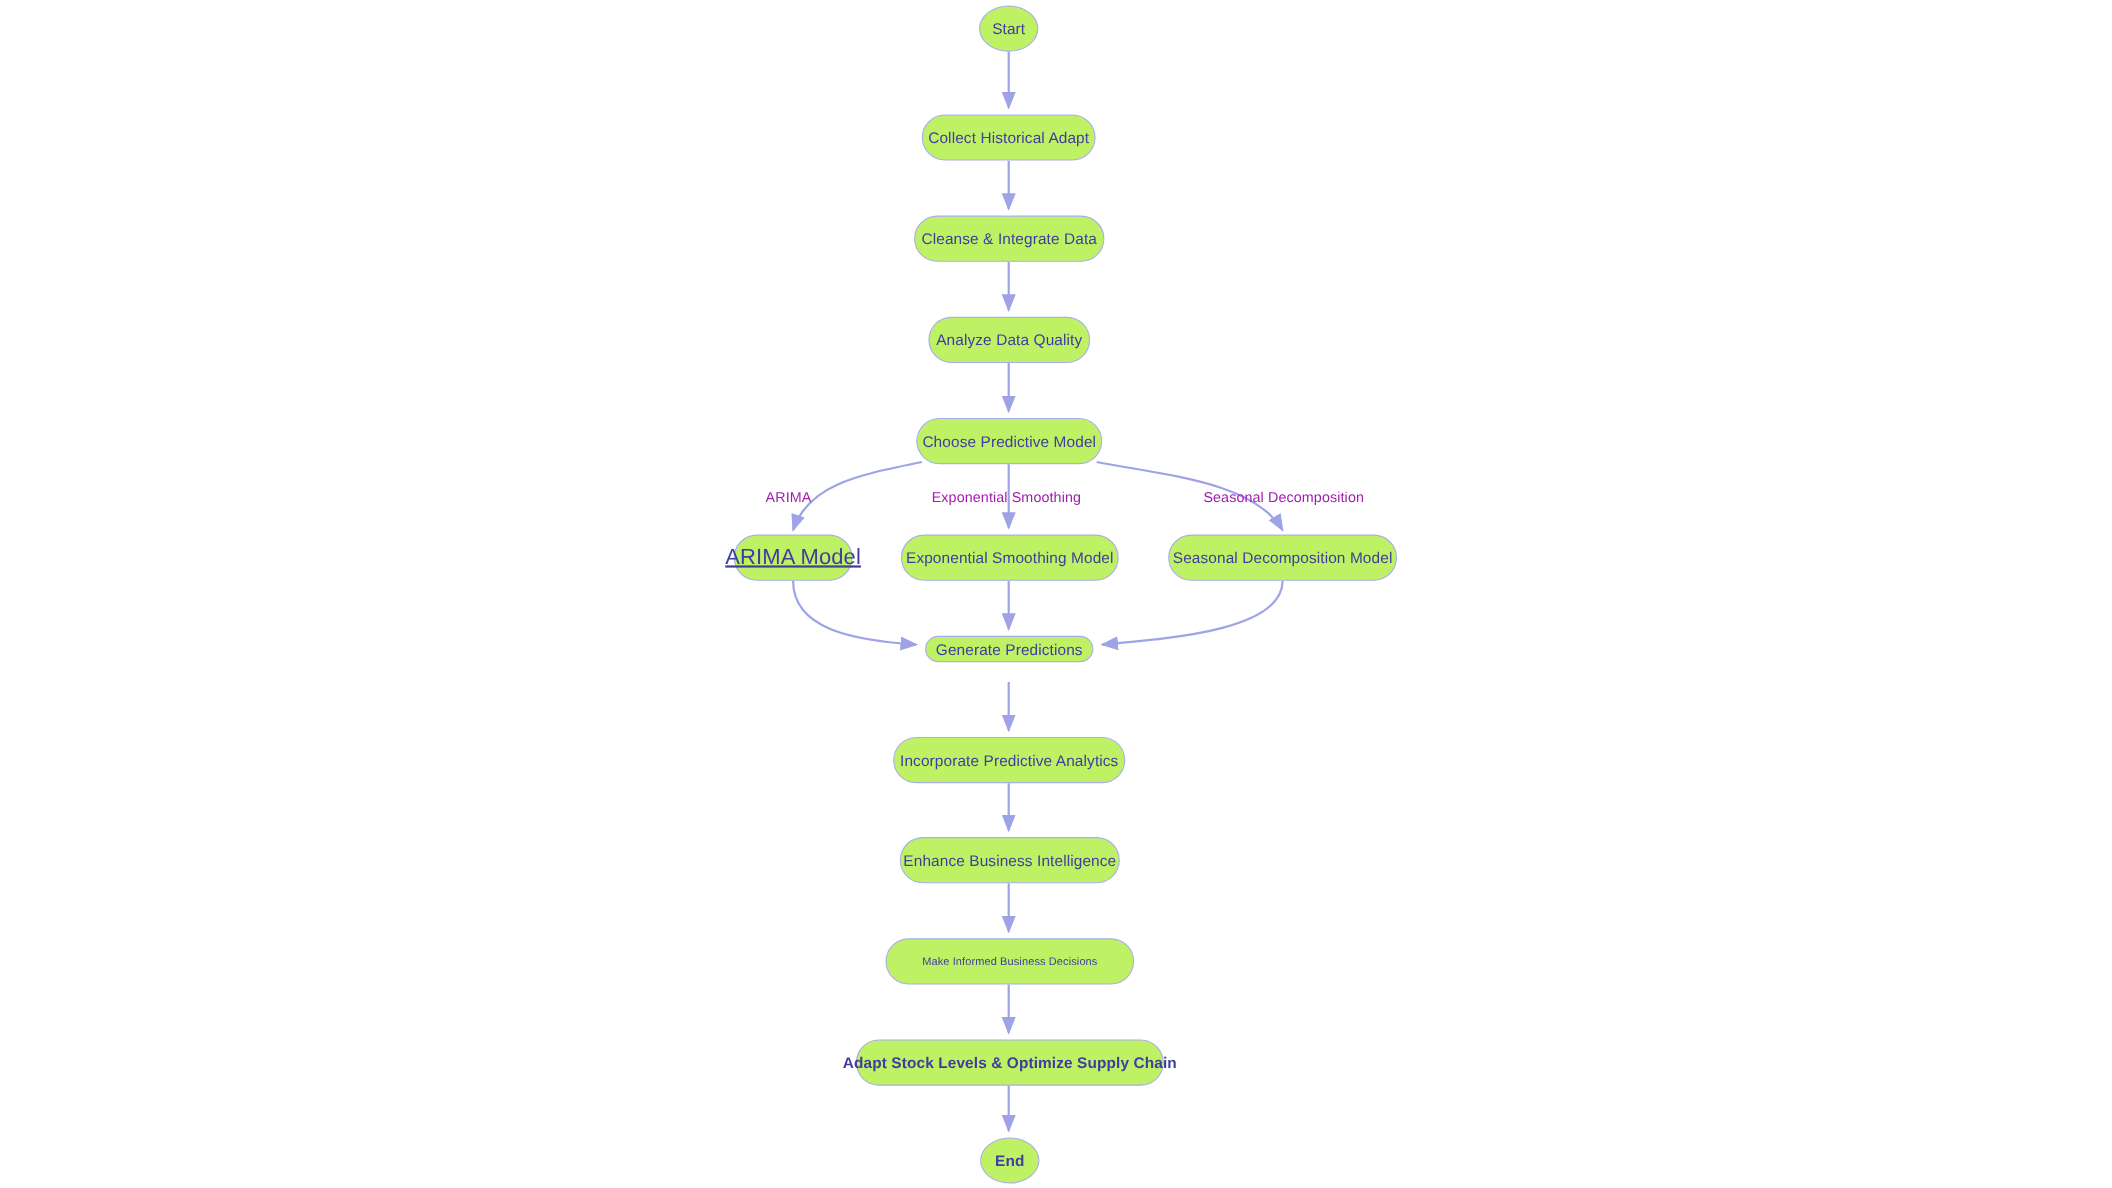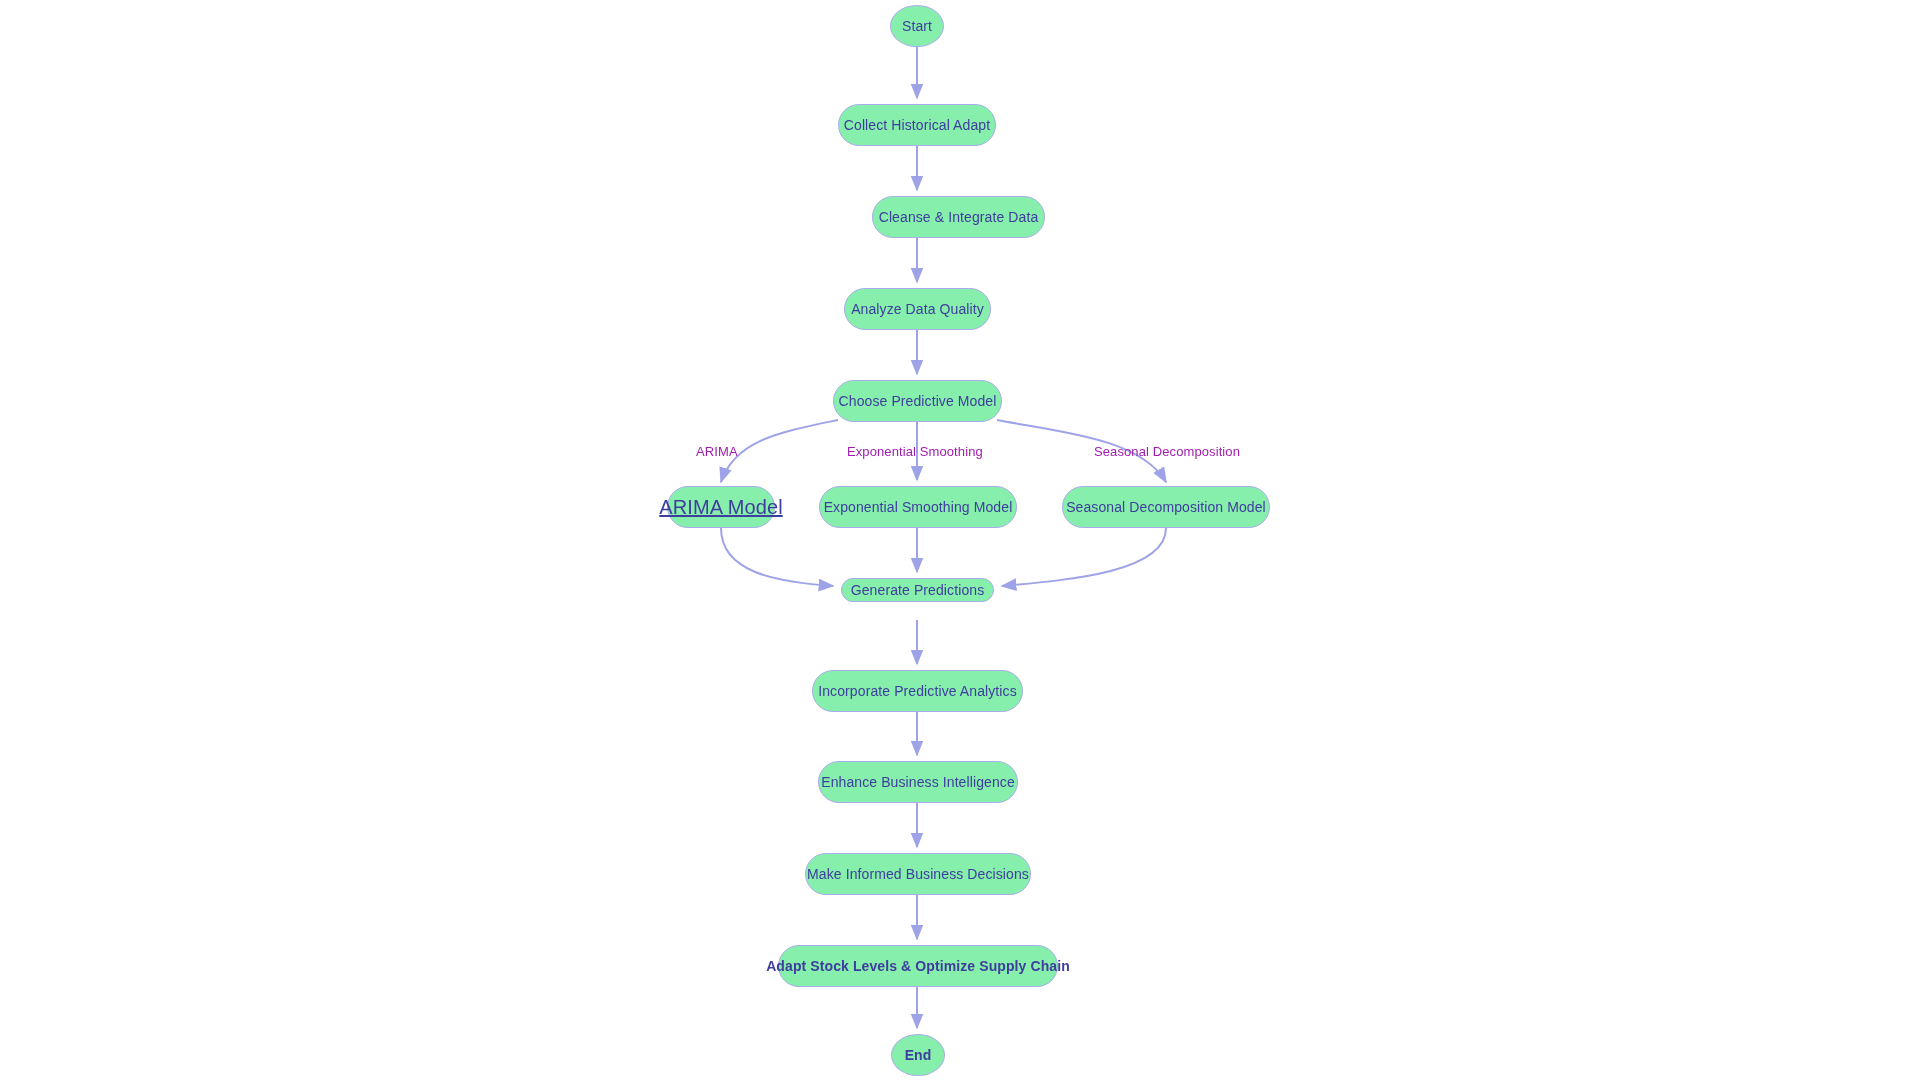--- a/index.html
+++ b/index.html
@@ -9,21 +9,21 @@
     font-family:"Liberation Sans","DejaVu Sans",sans-serif;
     overflow:hidden;
   }
   #stage{position:relative;width:1920px;height:1080px;}
   svg#edges{position:absolute;left:0;top:0;width:1920px;height:1080px;}
 
   .node{
     position:absolute;
     box-sizing:border-box;
     display:flex;align-items:center;justify-content:center;
-    background:#86efac;
+    background:#bef264;
     border:1px solid #a9adec;
     color:#3f3d9e;
     white-space:nowrap;
     letter-spacing:.1px;
   }
   .node.pill{border-radius:999px;}
   .node.ellipse{border-radius:50%;}
 
   .edge-label{
     position:absolute;
@@ -67,21 +67,21 @@
   </svg>
 
   <div class="node ellipse" style="left:890px;top:5px;width:54px;height:42px;font-size:14px;">
     <span>Start</span>
   </div>
 
   <div class="node pill" style="left:838px;top:104px;width:158px;height:42px;font-size:14px;">
     <span>Collect Historical Adapt</span>
   </div>
 
-  <div class="node pill" style="left:872px;top:196px;width:173px;height:42px;font-size:14px;">
+  <div class="node pill" style="left:831px;top:196px;width:173px;height:42px;font-size:14px;">
     <span>Cleanse &amp; Integrate Data</span>
   </div>
 
   <div class="node pill" style="left:844px;top:288px;width:147px;height:42px;font-size:14px;">
     <span>Analyze Data Quality</span>
   </div>
 
   <div class="node pill" style="left:833px;top:380px;width:169px;height:42px;font-size:14px;">
     <span>Choose Predictive Model</span>
   </div>
@@ -103,21 +103,21 @@
   </div>
 
   <div class="node pill" style="left:812px;top:670px;width:211px;height:42px;font-size:14px;">
     <span>Incorporate Predictive Analytics</span>
   </div>
 
   <div class="node pill" style="left:818px;top:761px;width:200px;height:42px;font-size:14px;">
     <span>Enhance Business Intelligence</span>
   </div>
 
-  <div class="node pill" style="left:805px;top:853px;width:226px;height:42px;font-size:14px;">
+  <div class="node pill" style="left:805px;top:853px;width:226px;height:42px;font-size:10px;">
     <span>Make Informed Business Decisions</span>
   </div>
 
   <div class="node pill" style="left:778px;top:945px;width:280px;height:42px;font-size:14px;font-weight:bold;">
     <span>Adapt Stock Levels &amp; Optimize Supply Chain</span>
   </div>
 
   <div class="node ellipse" style="left:891px;top:1034px;width:54px;height:42px;font-size:14px;font-weight:bold;">
     <span>End</span>
   </div>

